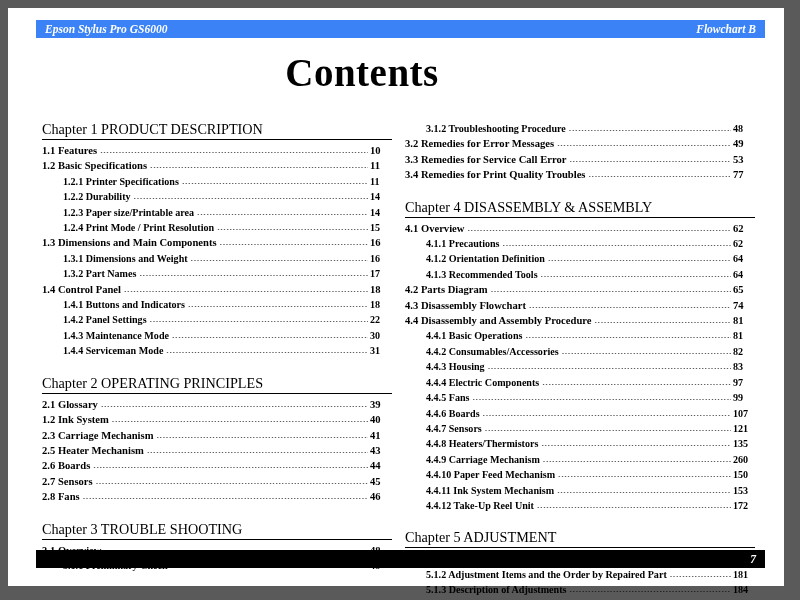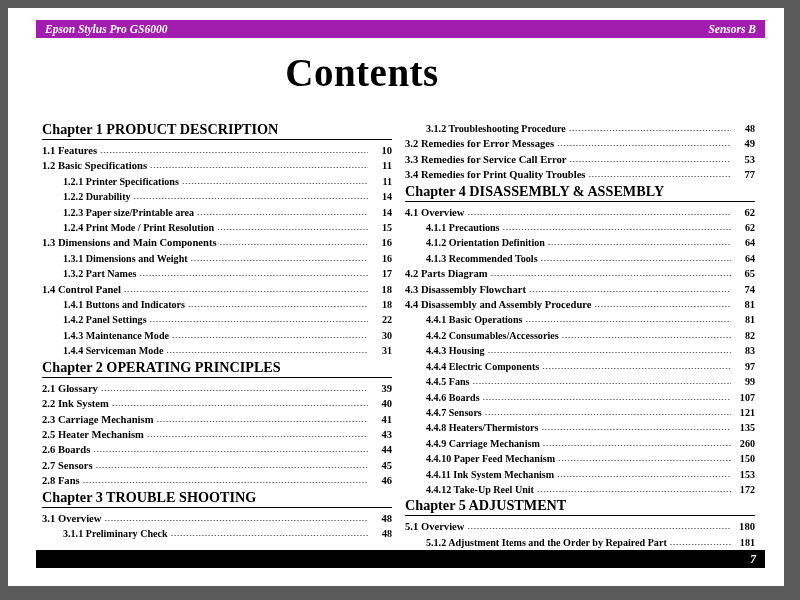--- a/index.html
+++ b/index.html
@@ -23,21 +23,21 @@
     box-sizing: border-box;
   }
 
   
   .header-bar {
     position: absolute;
     left: 28px;
     top: 12px;
     width: 729px;
     height: 18px;
-    background: #a21caf;
+    background: #3b82f6;
     color: #ffffff;
     font-family: "Liberation Serif", serif;
     font-style: italic;
     font-weight: bold;
     font-size: 11.5px;
     line-height: 18px;
   }
   .header-left {
     position: absolute;
     left: 9px;
@@ -79,28 +79,28 @@
     width: 350px;
   }
   .col-left  { left: 34px; }
   .col-right { left: 397px; }
 
   
   .chapter {
     margin: 0 0 3px 0;
     padding: 0 0 1px 0;
     font-family: "Liberation Serif", serif;
-    font-weight: bold;
+    font-weight: normal;
     font-size: 14.2px;
     line-height: 17px;
     color: #000;
     border-bottom: 1.6px solid #000;
     white-space: nowrap;
   }
-  .chapter.spaced { }
+  .chapter.spaced { margin-top: 16px; }
 
   
   .entry {
     display: flex;
     align-items: baseline;
     font-family: "Liberation Serif", serif;
     font-weight: bold;
     font-size: 10.6px;
     line-height: 15.4px;
     color: #000;
@@ -123,21 +123,20 @@
              "...........................";
     font-size: 10px;
     letter-spacing: 0.6px;
     color: #000;
     display: block;
     white-space: nowrap;
   }
   .entry .pg {
     flex: 0 0 auto;
     width: 22px;
-    text-align: right;
   }
 
   
   .footer-bar {
     position: absolute;
     left: 28px;
     bottom: 18px;
     width: 729px;
     height: 18px;
     background: #000000;
@@ -154,21 +153,21 @@
     top: 0;
   }
 </style>
 </head>
 <body>
 
 <div class="page">
 
   <div class="header-bar">
     <span class="header-left">Epson Stylus Pro GS6000</span>
-    <span class="header-right">Sensors B</span>
+    <span class="header-right">Flowchart B</span>
   </div>
 
   <div class="doc-title">Contents</div>
 
   <div class="columns">
     <div class="col col-left" id="col-0">
         <div class="chapter">Chapter 1 PRODUCT DESCRIPTION</div>
         <div class="entry lvl1">
           <span class="label">1.1 Features</span>
           <span class="leader"></span>
@@ -239,21 +238,21 @@
           <span class="leader"></span>
           <span class="pg">31</span>
         </div>
         <div class="chapter spaced">Chapter 2 OPERATING PRINCIPLES</div>
         <div class="entry lvl1">
           <span class="label">2.1 Glossary</span>
           <span class="leader"></span>
           <span class="pg">39</span>
         </div>
         <div class="entry lvl1">
-          <span class="label">2.2 Ink System</span>
+          <span class="label">1.2 Ink System</span>
           <span class="leader"></span>
           <span class="pg">40</span>
         </div>
         <div class="entry lvl1">
           <span class="label">2.3 Carriage Mechanism</span>
           <span class="leader"></span>
           <span class="pg">41</span>
         </div>
         <div class="entry lvl1">
           <span class="label">2.5 Heater Mechanism</span>

